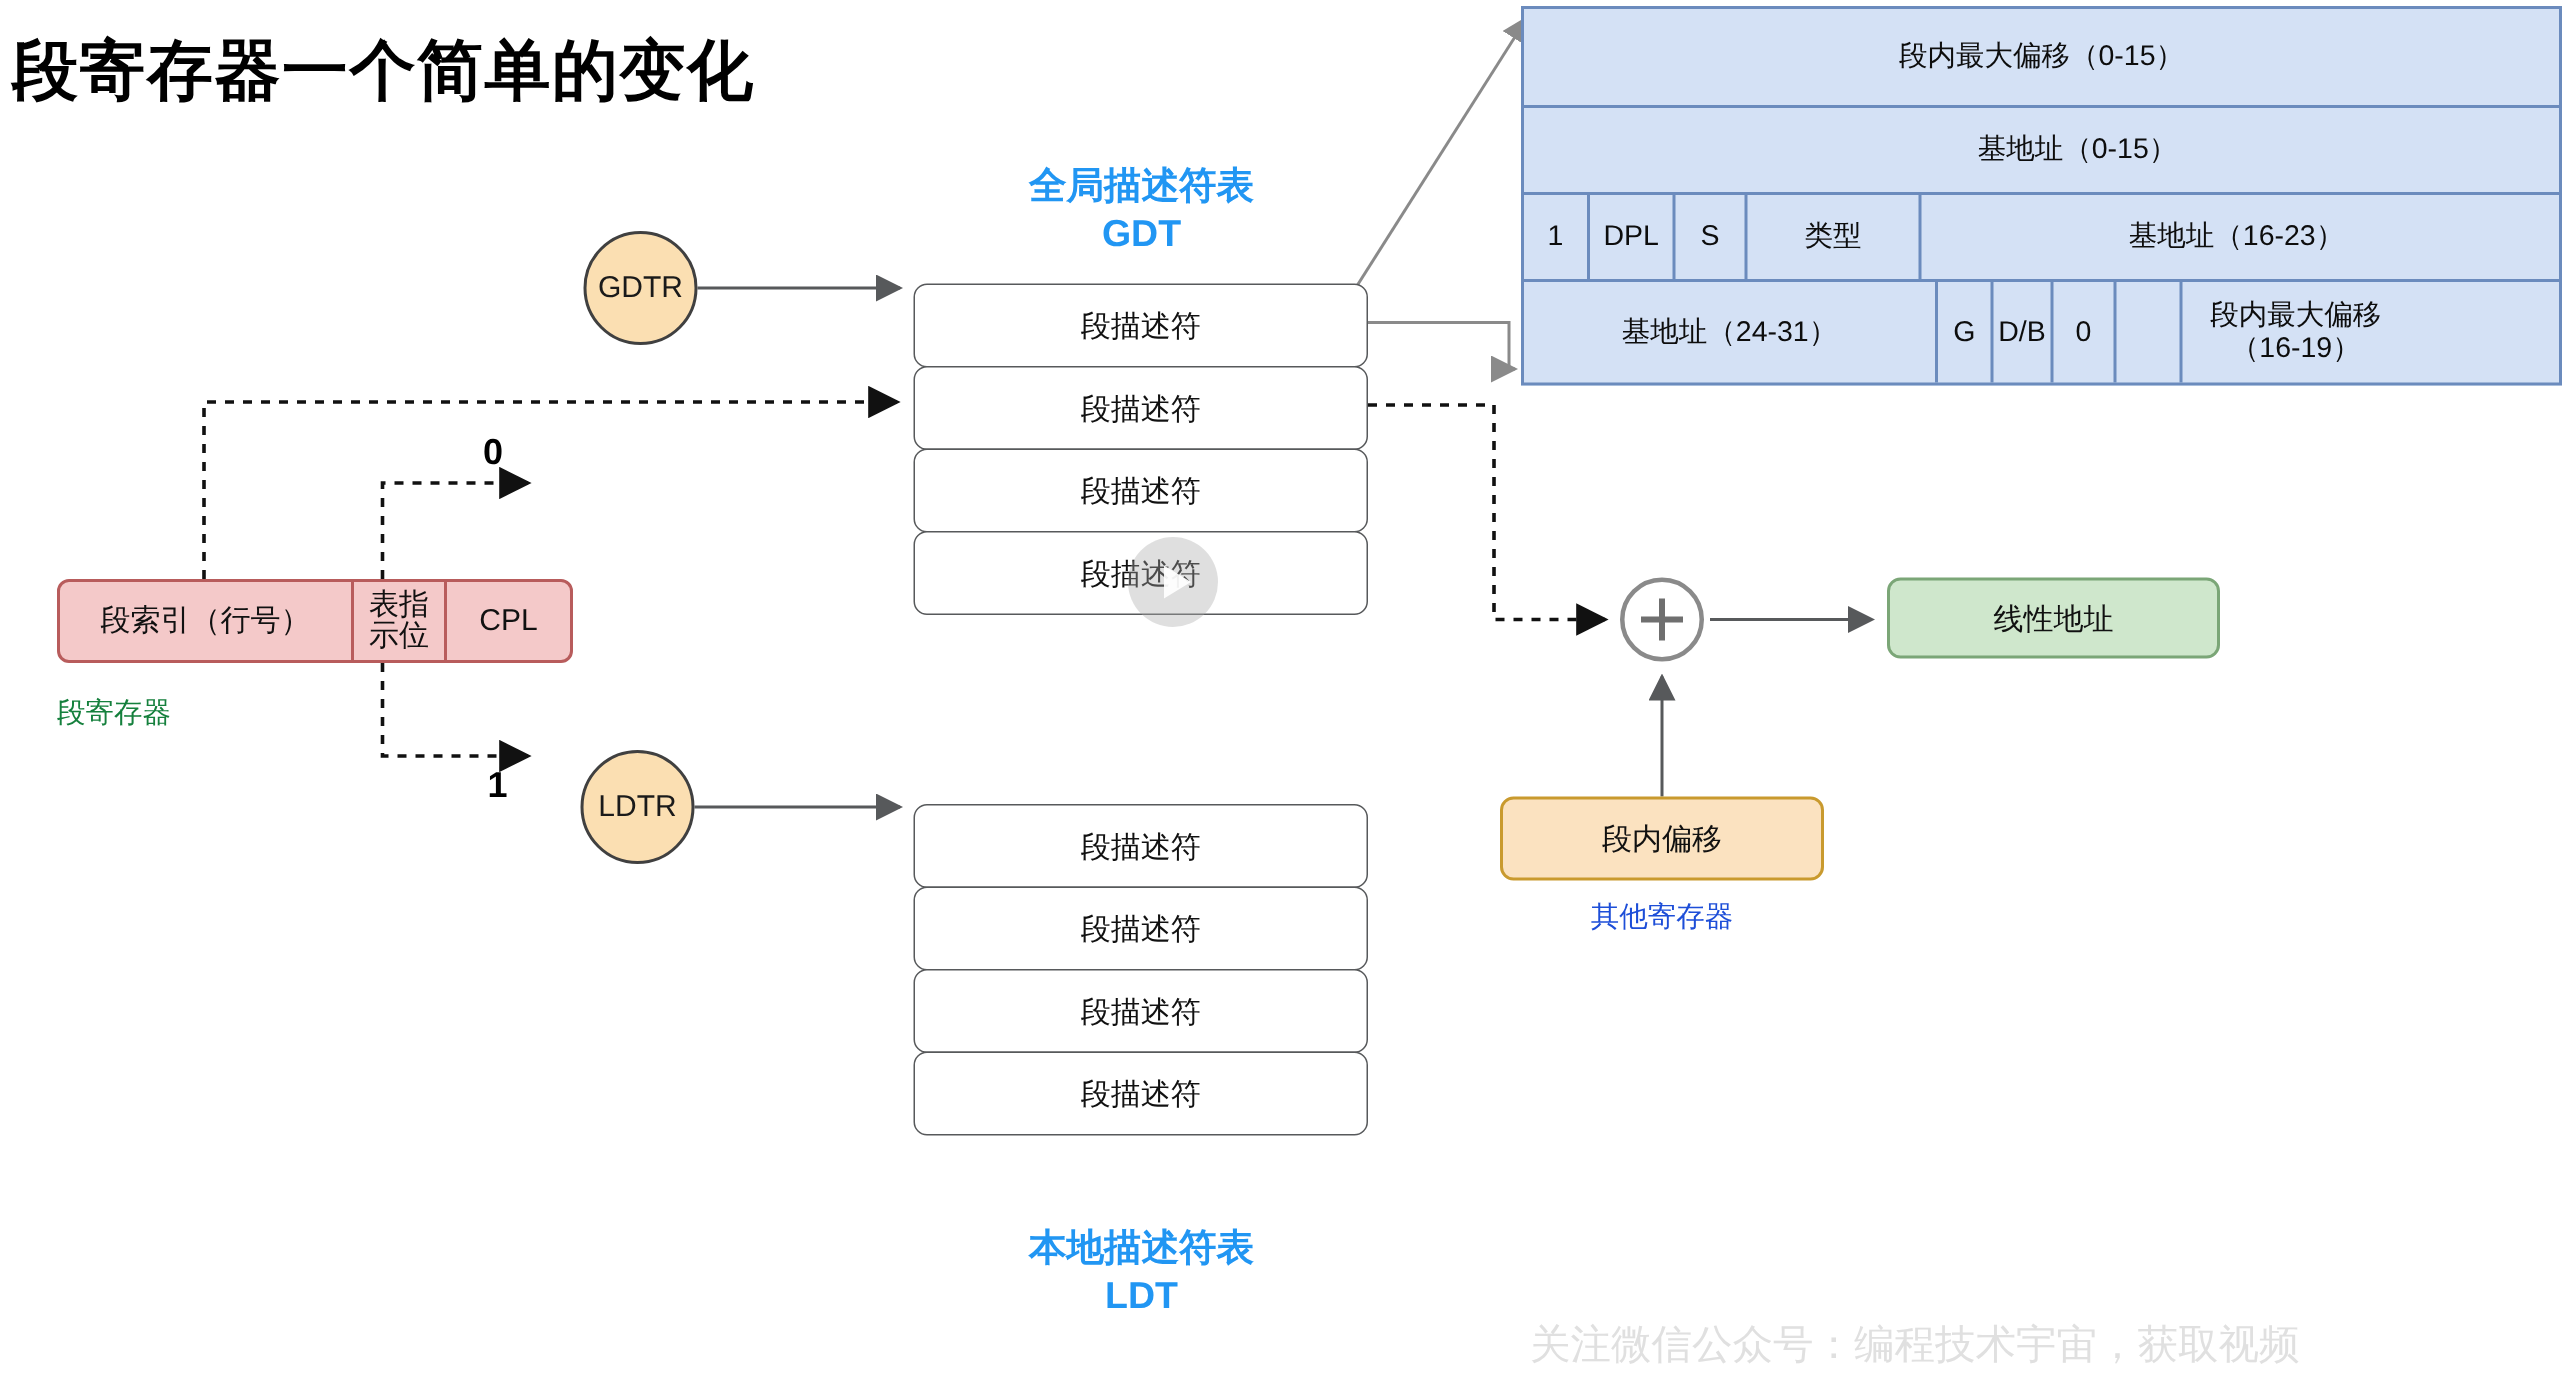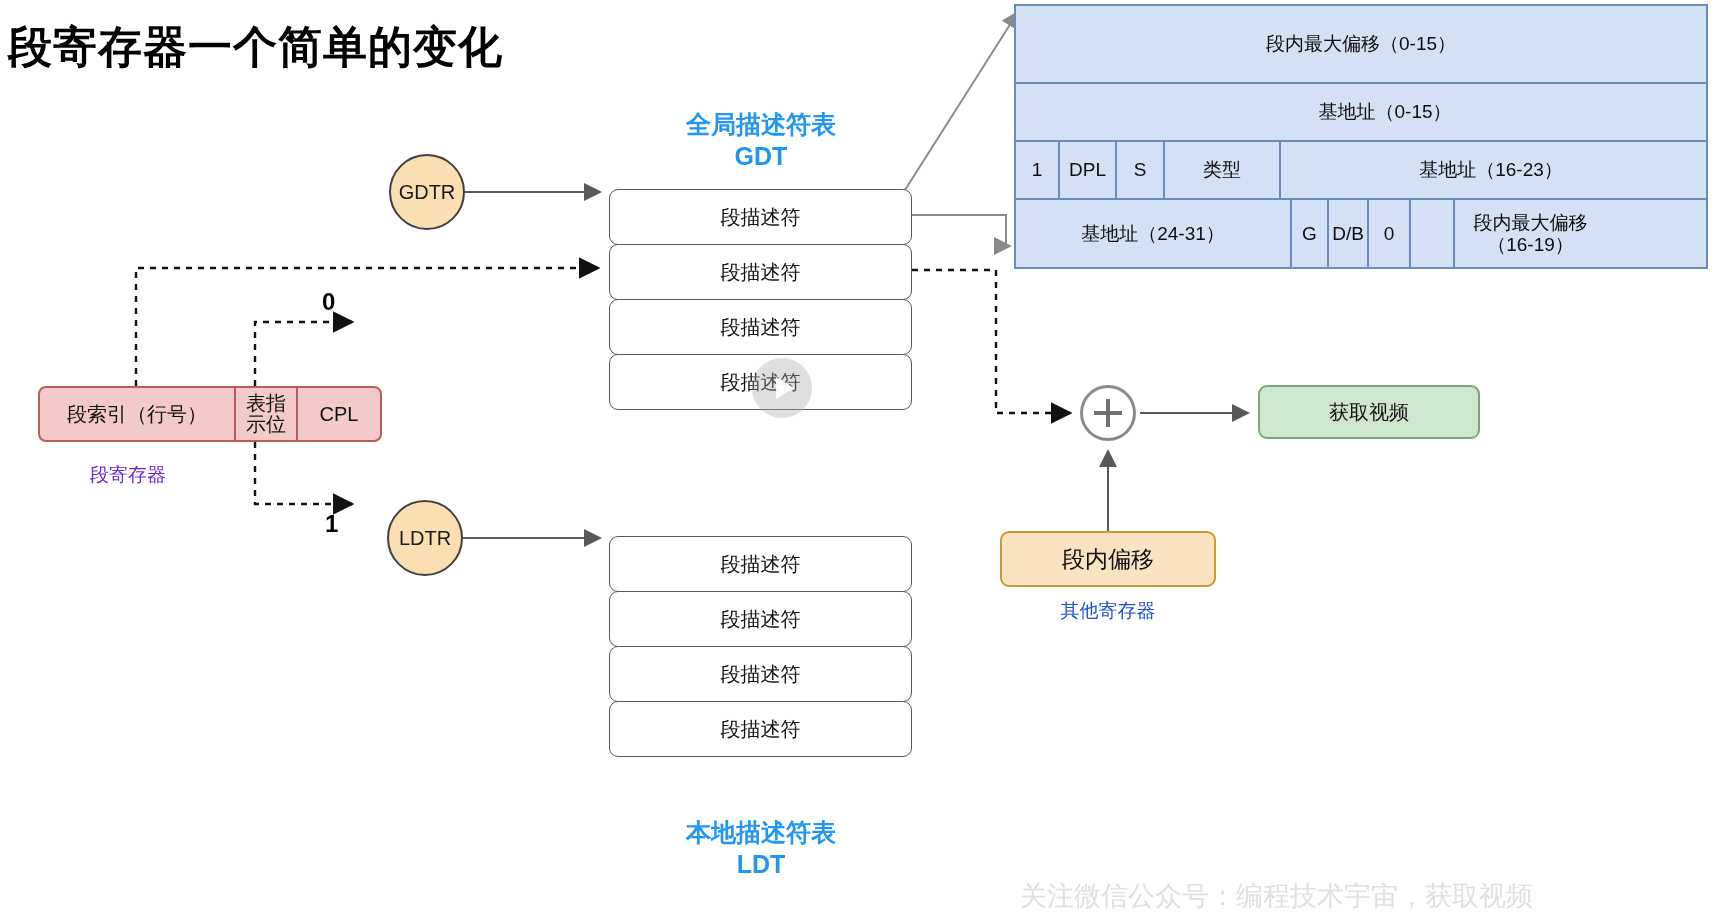--- a/index.html
+++ b/index.html
@@ -53,21 +53,21 @@
     display: flex;
     align-items: center;
     justify-content: center;
     text-align: center;
     font-size: 19px;
     color: #0d0d0d;
     padding: 2px 1px;
     line-height: 1.15;
   }
   #descriptor-table .dcell:last-child { border-right: none; }
-  .h-row1 { height: 78px; }
+  .h-row1 { height: 66px; }
   .h-row2 { height: 58px; padding-left: 48px; }
   .h-row3 { height: 58px; }
   .h-row4 { height: 67px; }
   .dcell.small { font-size: 16px; }
 
   
   #segment-register {
     position: absolute;
     left: 38px; top: 386px;
     width: 344px; height: 56px;
@@ -87,23 +87,22 @@
     line-height: 1.05;
   }
   #segment-register .sr-cell:last-child { border-right: none; }
   .sr-index { width: 196px; }
   .sr-ti    { width: 62px; font-size: 16px; }
   .sr-cpl   { width: 82px; }
   #segment-register-caption {
     position: absolute;
     left: 38px; top: 462px;
     width: 180px;
-    text-align: center;
     font-size: 19px;
-    color: #6d28d9;
+    color: #15803d;
   }
 
   
   .bit-label {
     position: absolute;
     font-size: 24px;
     font-weight: 700;
     color: #000;
   }
   #bit-zero { left: 322px; top: 288px; }
@@ -196,21 +195,21 @@
   #offset-box {
     position: absolute;
     left: 1000px; top: 531px;
     width: 216px; height: 56px;
     background: #fbe2c0;
     border: 2px solid #c99a2e;
     border-radius: 9px;
     display: flex;
     align-items: center;
     justify-content: center;
-    font-size: 23px;
+    font-size: 20px;
     color: #111;
   }
   #offset-caption {
     position: absolute;
     left: 1000px; top: 598px;
     width: 216px;
     text-align: center;
     font-size: 19px;
     color: #1d4ed8;
   }
@@ -344,21 +343,21 @@
     <div class="desc-row">段描述符</div>
     <div class="desc-row">段描述符</div>
   </div>
   <div class="table-title" id="ldt-title">
     <div>本地描述符表</div>
     <div>LDT</div>
   </div>
 
   <div id="plus-node"></div>
 
-  <div id="linear-address-box">获取视频</div>
+  <div id="linear-address-box">线性地址</div>
 
   <div id="offset-box">段内偏移</div>
   <div id="offset-caption">其他寄存器</div>
 
   <div id="play-button">
       <span class="tri"></span>
     </div>
 
   <div id="watermark">关注微信公众号：编程技术宇宙，获取视频</div>
 

